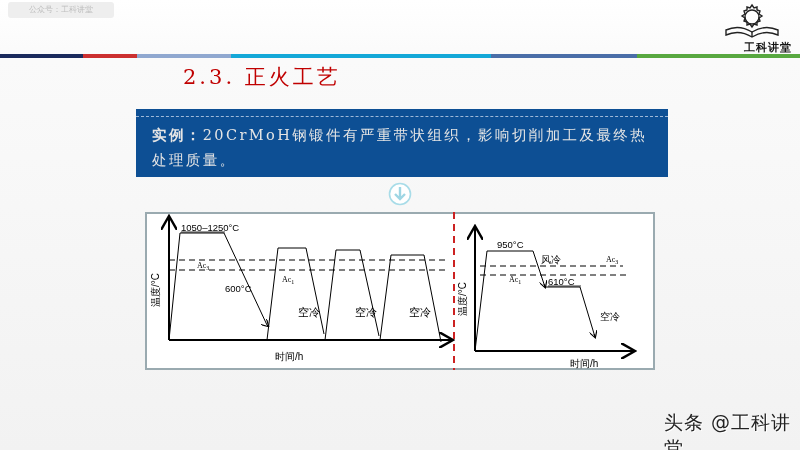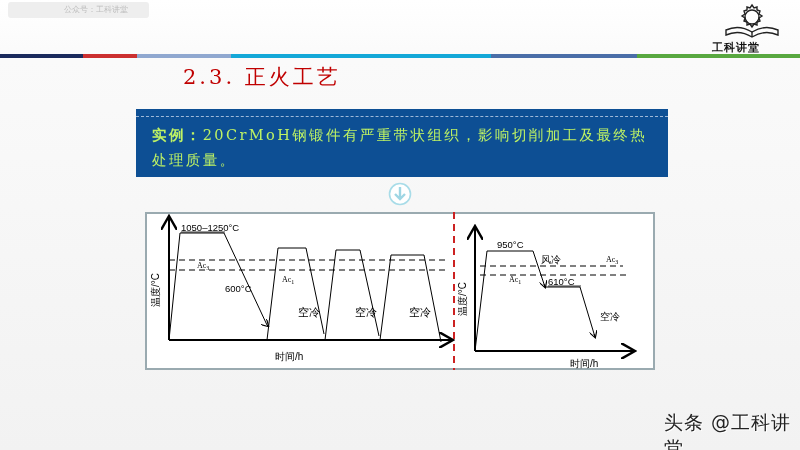--- a/index.html
+++ b/index.html
@@ -1,26 +1,26 @@
 <!DOCTYPE html>
 <html><head>
 <meta charset="utf-8">
 <style>
   html,body{margin:0;padding:0;}
   body{width:800px;height:450px;position:relative;overflow:hidden;background:#f7f7f7;font-family:"DejaVu Sans",sans-serif;}
   .slide-bg{position:absolute;left:0;top:0;width:800px;height:450px;background:linear-gradient(#ffffff 0,#fafafa 60px,#f2f2f2 450px);}
-  .tag{position:absolute;left:8px;top:2px;width:106px;height:16px;background:#eeeeee;border-radius:3px;font-size:8px;color:#bdbdbd;line-height:16px;text-align:center;padding-left:35px;}
+  .tag{position:absolute;left:8px;top:2px;width:106px;height:16px;background:#eeeeee;border-radius:3px;font-size:8px;color:#bdbdbd;line-height:16px;text-align:center;}
   .colorbar{position:absolute;left:0;top:54px;width:800px;height:4px;display:flex;}
   .colorbar div{height:4px;}
   .logo{position:absolute;left:712px;top:2px;width:80px;height:52px;}
-  .logo-text{position:absolute;left:0;top:38px;width:80px;text-align:left;font-size:11px;font-weight:bold;color:#111;letter-spacing:1px;}
+  .logo-text{position:absolute;left:0;top:38px;width:80px;text-align:right;font-size:11px;font-weight:bold;color:#111;letter-spacing:1px;}
   .title{position:absolute;left:135px;top:63px;font-family:"DejaVu Serif",serif;font-size:21px;color:#c00000;letter-spacing:3px;margin-left:48px;}
   .callout{position:absolute;left:136px;top:109px;width:532px;height:68px;background:#0d4f94;}
   .callout .dash{position:absolute;left:0;top:7px;width:532px;border-top:1px dashed #9fb9d8;}
-  .callout .text{position:absolute;left:16px;top:13px;width:510px;font-family:"DejaVu Serif",serif;font-size:14.5px;line-height:25px;color:#bef264;letter-spacing:2.4px;}
+  .callout .text{position:absolute;left:16px;top:13px;width:510px;font-family:"DejaVu Serif",serif;font-size:14.5px;line-height:25px;color:#e5e5e5;letter-spacing:2.4px;}
   .callout .text b{font-weight:bold;}
   .down-icon{position:absolute;left:388px;top:182px;width:24px;height:24px;}
   .chart-box{position:absolute;left:145px;top:212px;width:510px;height:158px;background:#ffffff;border:2px solid #9aaab0;box-sizing:border-box;}
   .chart-svg{position:absolute;left:145px;top:212px;}
   .watermark{position:absolute;left:640px;top:410px;font-size:19px;color:#222;letter-spacing:1px;text-shadow:1px 1px 0 #fff;margin-left:24px;}
 </style>
 </head>
 <body>
 
 <div class="slide-bg"></div>

